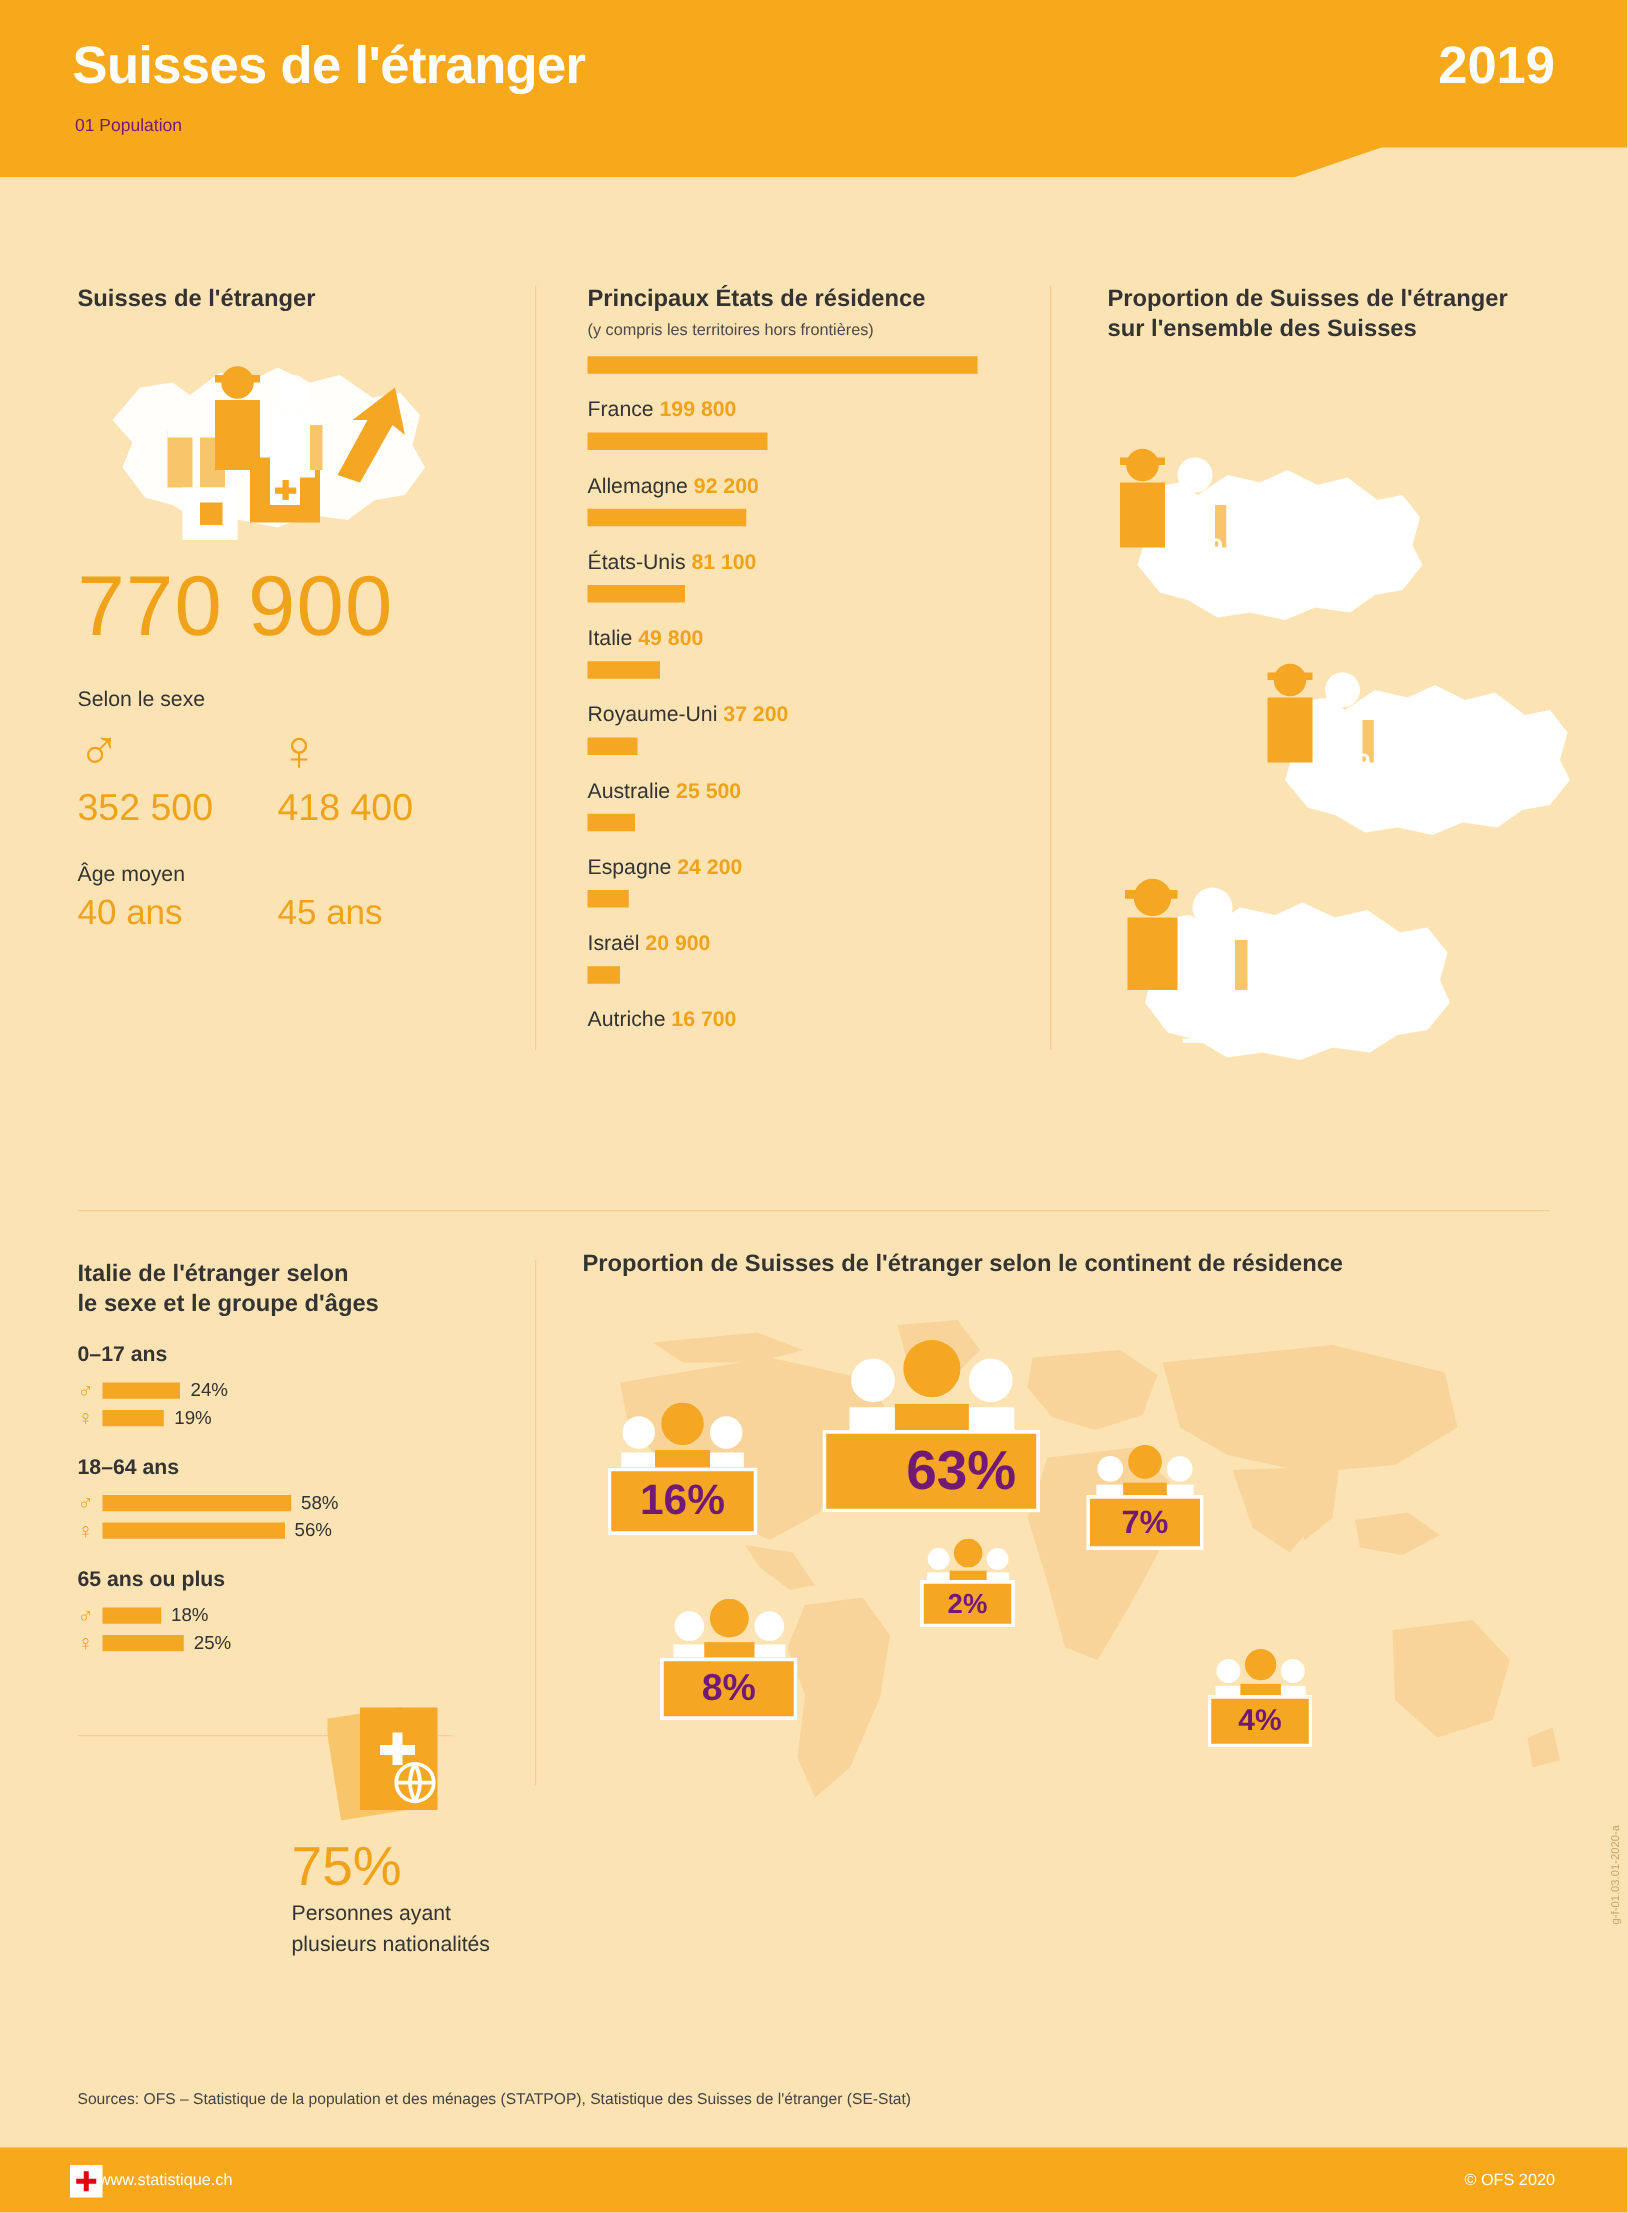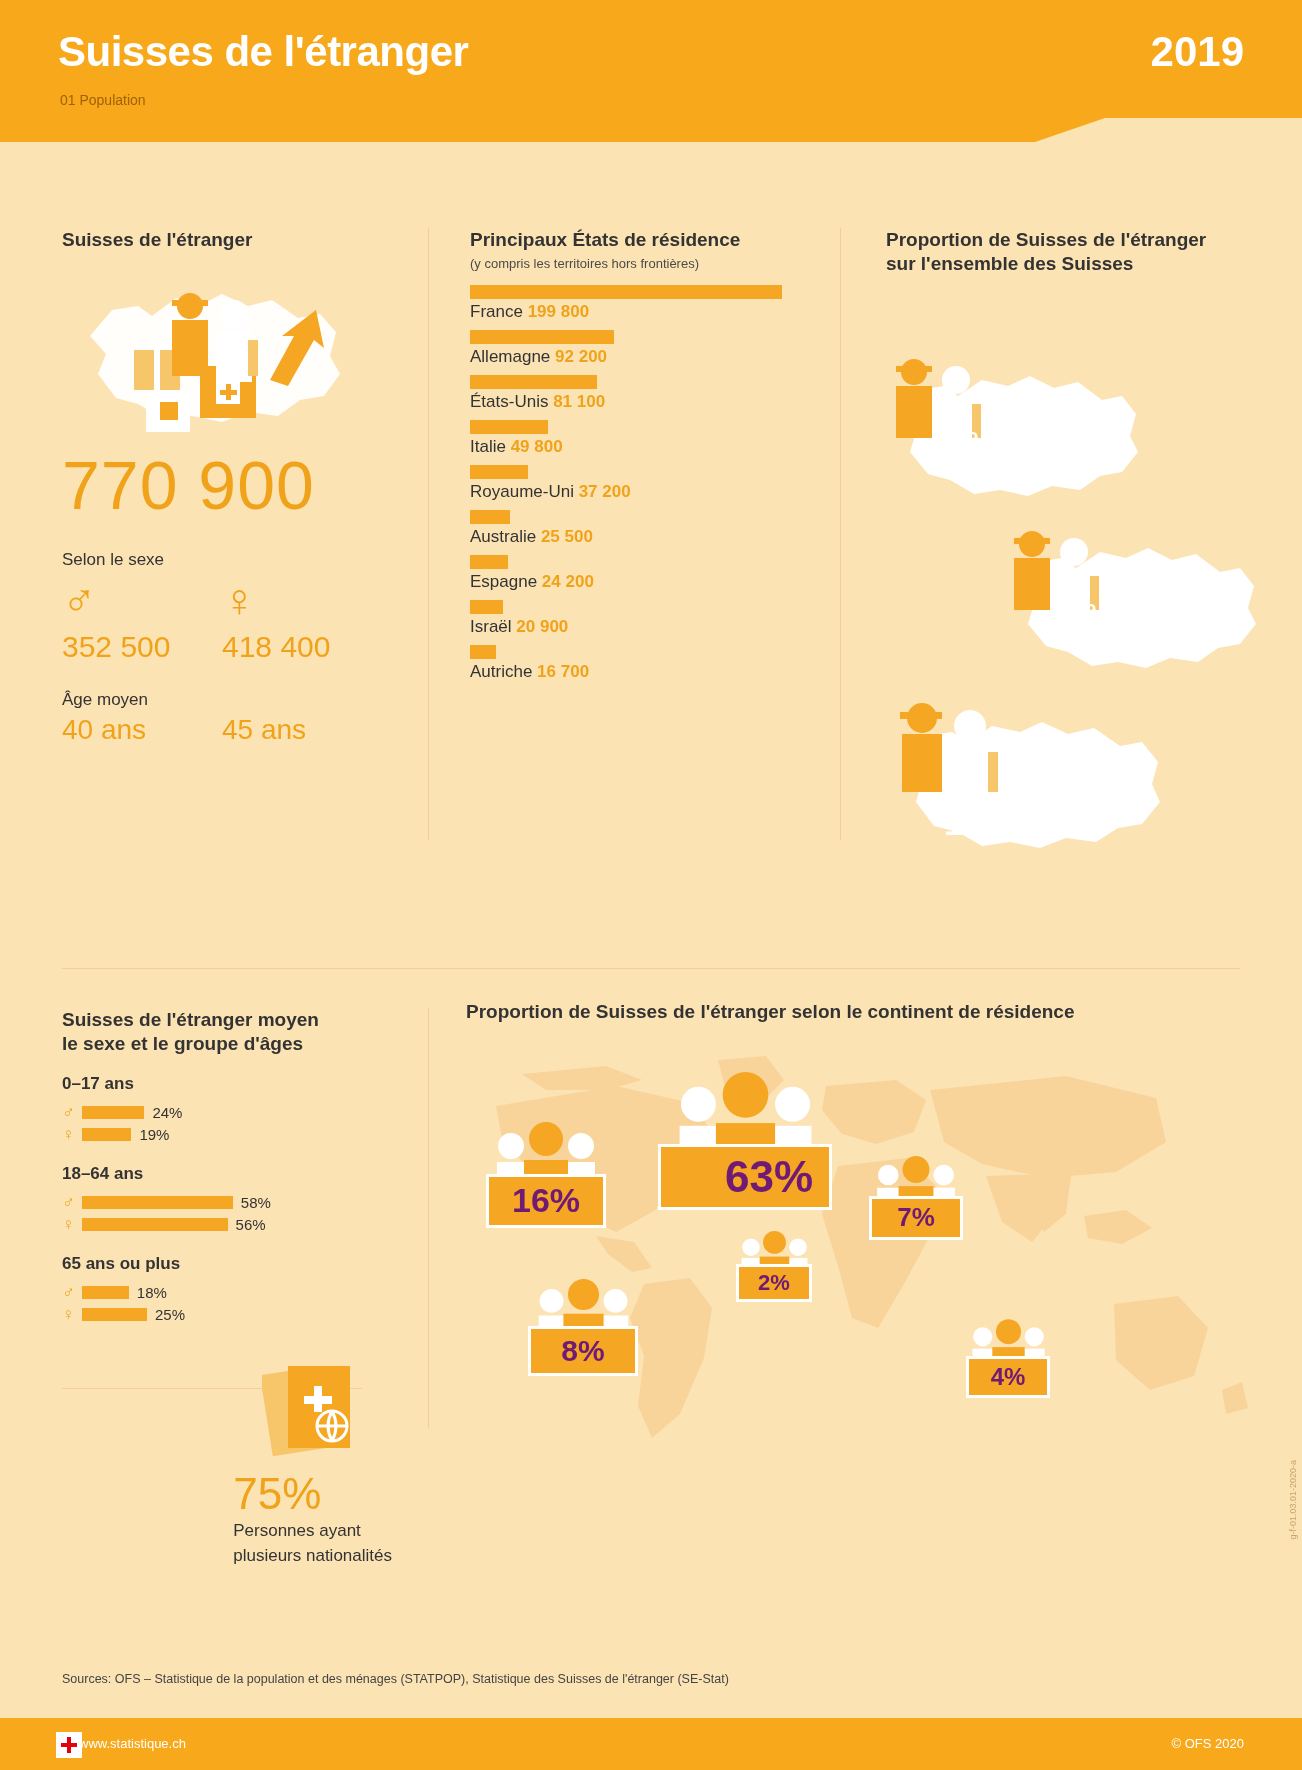--- a/index.html
+++ b/index.html
@@ -18,21 +18,21 @@
     background: #F5A623;
     clip-path: polygon(0 0, 1302px 0, 1302px 118px, 1105px 118px, 1035px 142px, 0 142px);
     background: #F7A81B;
   }
   .header-title {
     position: absolute; left: 58px; top: 28px;
     font-size: 42px; font-weight: bold; color: #FFFFFF; letter-spacing: -0.5px;
   }
   .header-sub {
     position: absolute; left: 60px; top: 92px;
-    font-size: 14px; color: #a16207;
+    font-size: 14px; color: #701a75;
   }
   .header-year {
     position: absolute; right: 58px; top: 28px;
     font-size: 42px; font-weight: bold; color: #FFFFFF;
   }
 
   
   .sec-title { font-size: 19px; font-weight: bold; color: #333333; line-height: 1.25; }
   .sec-sub { font-size: 13px; color: #4a4a4a; }
   .bar { background: #F5A623; height: 14px; border-radius: 0; }
@@ -51,21 +51,21 @@
   .sex-sym { font-size: 46px; color: #F0A31A; line-height: 1.05; }
   .sex-val { font-size: 30px; color: #F0A31A; margin-top: 6px; }
   .age-row { display: flex; margin-top: 4px; }
   .age-col { width: 172px; font-size: 28px; color: #F0A31A; }
 
   
   #panel-mid { position: absolute; left: 470px; top: 228px; width: 330px; }
   #panel-mid .sec-sub { margin-top: 4px; }
   .country-list { margin-top: 14px; }
   .country-item { margin-bottom: 8px; }
-  .country-label { font-size: 17px; color: #333; margin-top: 3px; }
+  .country-label { font-size: 17px; color: #333; margin-top: 19px; }
   .country-label b { color: #F0A31A; }
 
   
   #panel-right { position: absolute; left: 886px; top: 228px; width: 380px; }
   .maps { position: relative; width: 380px; height: 600px; margin-top: 10px; }
   .map-entry { position: absolute; }
   .map-year { font-size: 19px; color: #FFFFFF; font-weight: bold; }
   .map-pct { font-size: 30px; color: #FFFFFF; font-weight: bold; }
 
   
@@ -269,21 +269,21 @@
         </svg>
         <div style="position:absolute; left:54px; top:86px;">
           <div class="map-year">2019</div>
           <div class="map-pct" style="font-size:34px;">10,7%</div>
         </div>
       </div>
     </div>
   </div>
 
   <div id="panel-bl">
-    <div class="sec-title">Suisses de l'étranger moyen</div>
+    <div class="sec-title">Italie de l'étranger selon</div>
     <div class="sec-title">le sexe et le groupe d'âges</div>
     <div id="agegroups">
         <div class="agegrp">
           <div class="agegrp-title">0–17 ans</div>
           <div class="agerow">
             <span class="agesym">♂</span>
             <span class="agebar" style="width: 62.4px;"></span>
             <span class="ageval">24%</span>
           </div>
           <div class="agerow">

